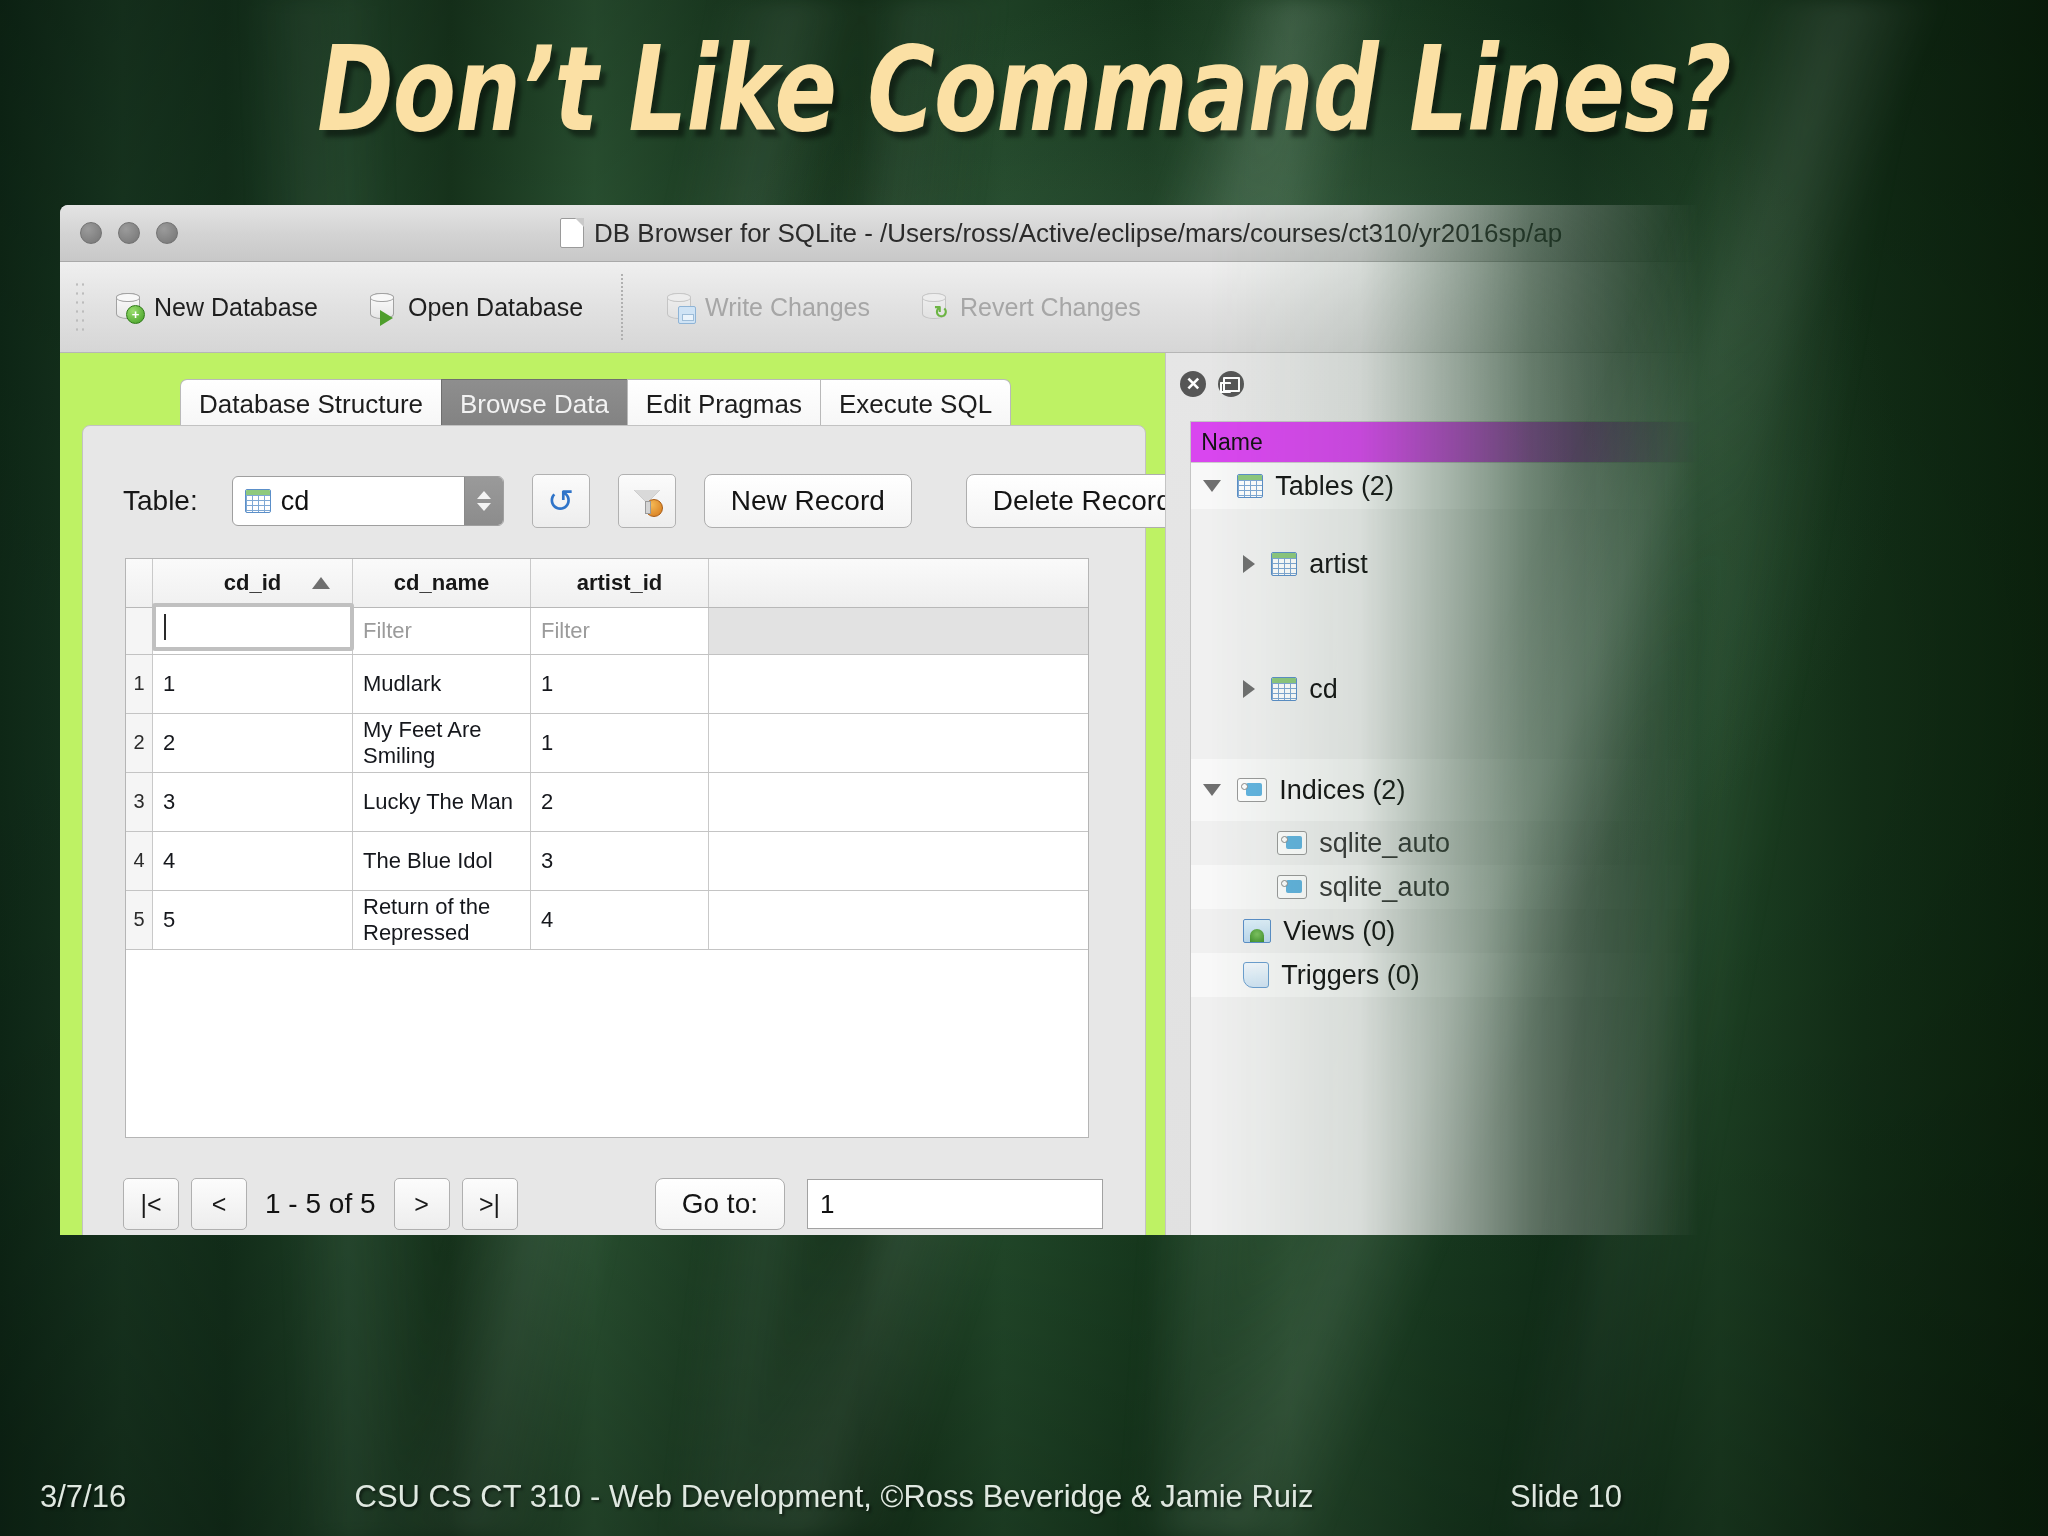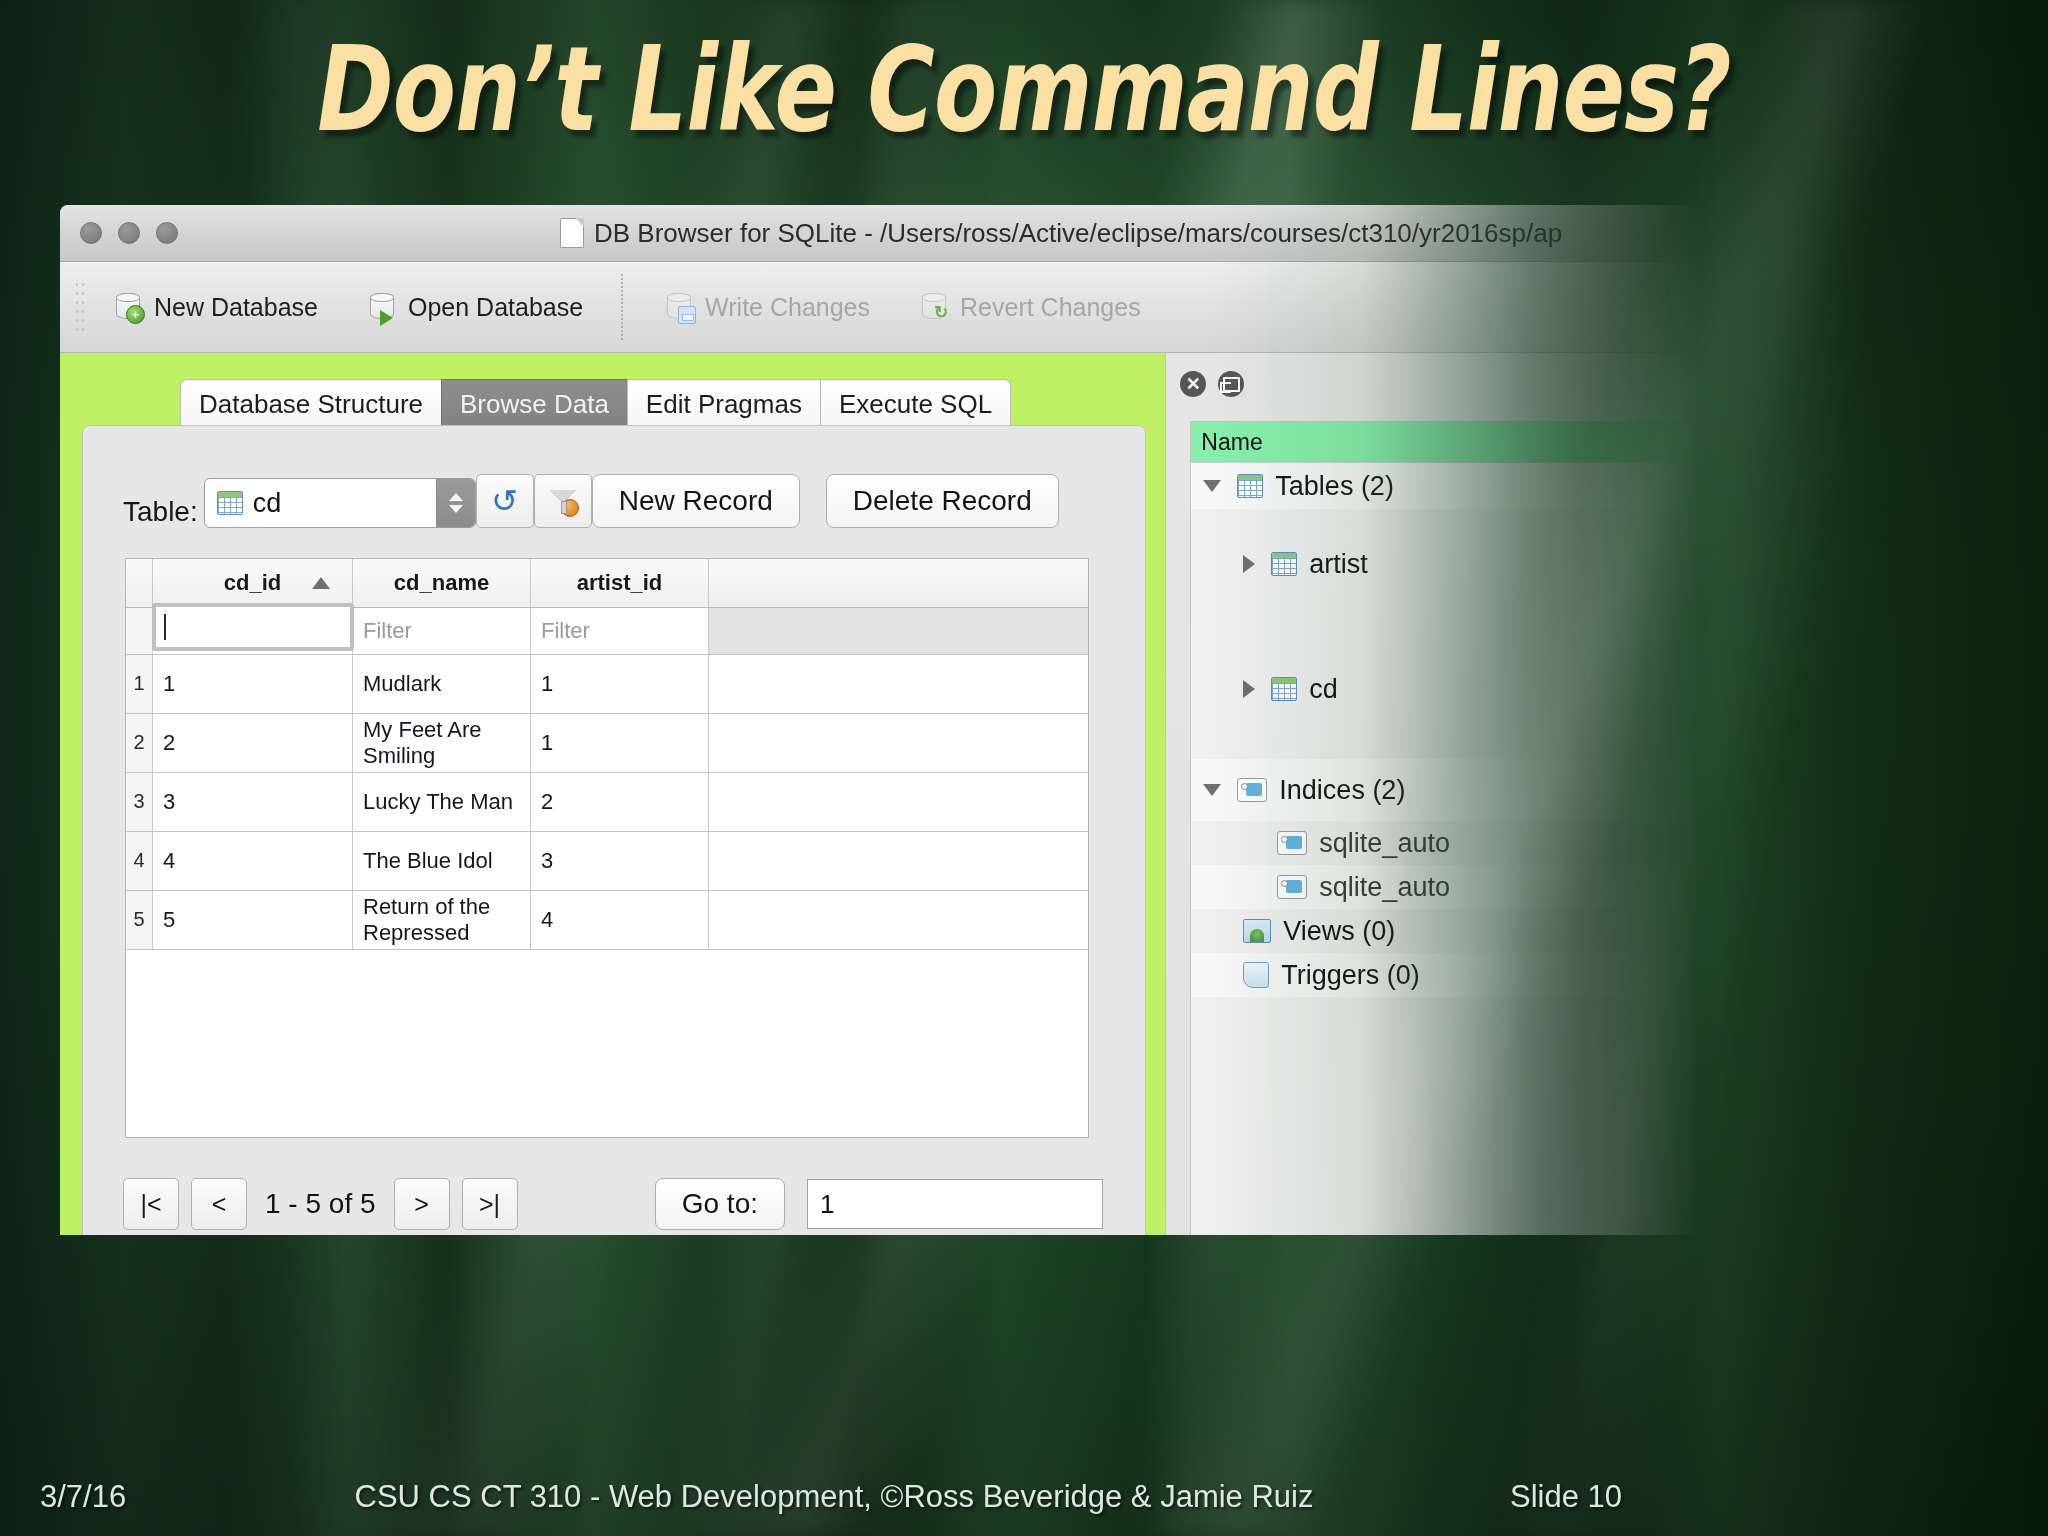--- a/index.html
+++ b/index.html
@@ -204,21 +204,21 @@
   #tabpanel {
     position: absolute; left: 22px; top: 72px;
     width: 1062px; height: 940px;
     background: #e7e7e7;
     border: 1px solid #c2c2c2; border-radius: 8px;
   }
 
   
   #tablerow {
     position: absolute; left: 40px; top: 48px;
-    display: flex; align-items: flex-end; gap: 0;
+    display: flex; align-items: center; gap: 28px;
   }
   #tablerow .lbl { font-size: 28px; color: #161616; margin-right: 6px; }
   #table-combo {
     position: relative; width: 272px; height: 50px;
     background: #ffffff; border: 1px solid #9f9f9f; border-radius: 6px;
     display: flex; align-items: center; gap: 10px; padding-left: 12px;
     box-sizing: border-box;
   }
   .grid-icon {
     width: 24px; height: 22px; flex:0 0 auto;
@@ -398,21 +398,21 @@
   #tree {
     position: absolute; left: 24px; top: 68px;
     width: 510px; height: 950px;
     background: #f0f0f0;
     border: 1px solid #c4c4c4;
     overflow: hidden;
   }
   #tree-head {
     height: 40px; border-bottom: 1px solid #cdcdcd;
     display:flex; align-items:center; padding-left: 10px;
-    font-size: 23px; color:#121212; background:#86efac;
+    font-size: 23px; color:#121212; background:#d946ef;
   }
   .tnode {
     display:flex; align-items:center; height: 46px;
     padding-left: 12px; gap: 12px; font-size: 27px; color:#141414;
     white-space:nowrap;
   }
   .tnode.stripe { background: rgba(255,255,255,0.55); }
   .tnode.indent1 { padding-left: 52px; }
   .tw { width: 22px; flex:0 0 auto; }
   .tw.open { width:0;height:0;border-style:solid;border-width:12px 9px 0 9px;border-color:#6f6f6f transparent transparent transparent; margin-right:4px;}

